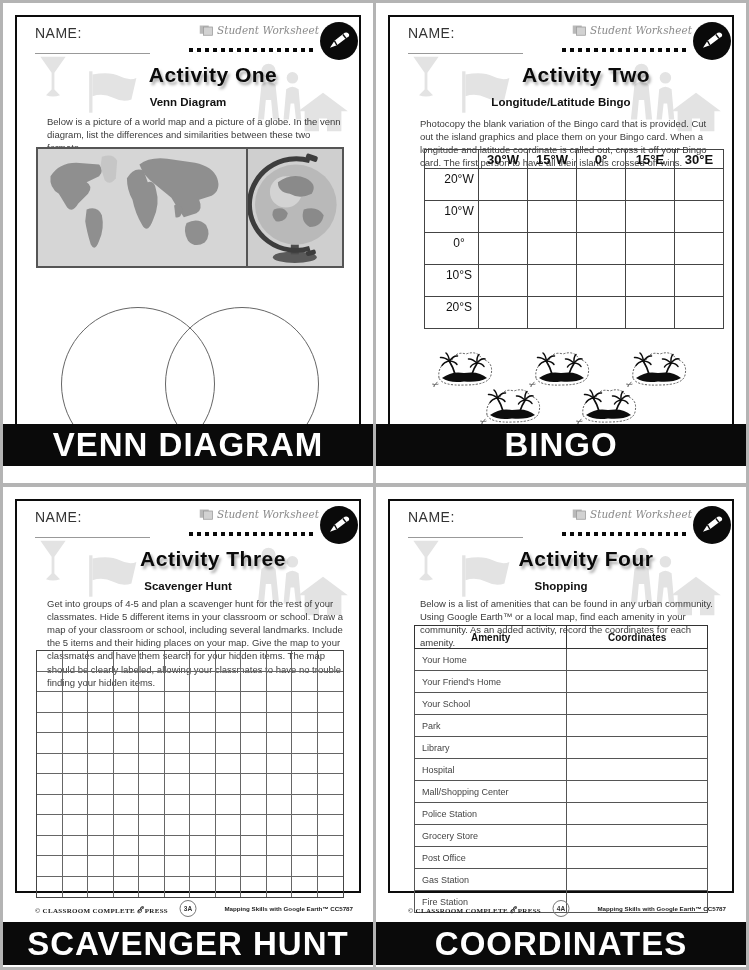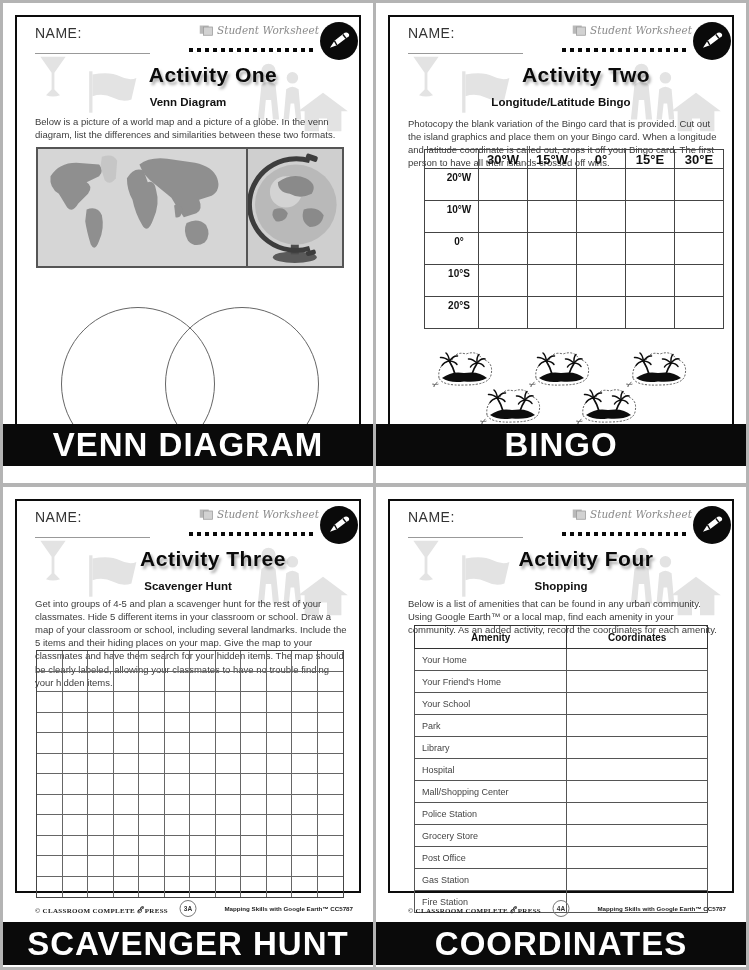--- a/index.html
+++ b/index.html
@@ -12,35 +12,35 @@
   .name-row{position:absolute;top:22px;left:32px;width:160px;font-size:14px;letter-spacing:.5px;color:#333;}
   .name-row .line{display:inline-block;width:115px;border-bottom:1px solid #999;height:9px;}
   .brand{position:absolute;top:21px;left:196px;width:120px;color:#8a8a8a;font-family:"DejaVu Serif",serif;font-style:italic;font-size:10.5px;white-space:nowrap;}
   .brand svg{vertical-align:-2px;margin-right:3px;}
   .dots{position:absolute;top:45px;left:186px;width:128px;height:4px;background:repeating-linear-gradient(90deg,#0a0a0a 0 4px,transparent 4px 8px);}
   .badge{position:absolute;top:19px;right:15px;width:38px;height:38px;background:#0a0a0a;border-radius:50%;display:flex;align-items:center;justify-content:center;}
   .badge svg{transform:rotate(8deg);}
   .bg-ic{position:absolute;z-index:0;}
   .title{position:absolute;top:60px;left:0;width:100%;text-align:center;font-size:21px;font-weight:bold;letter-spacing:.5px;color:#0a0a0a;text-shadow:2px 3px 3px rgba(0,0,0,.35);z-index:2;margin-left:25px;}
   .subtitle{position:absolute;top:93px;left:0;width:100%;text-align:center;font-size:11.5px;font-weight:bold;color:#111;z-index:2;}
-  .body-text{position:absolute;top:112px;left:32px;right:26px;font-size:9.5px;line-height:1.38;color:#3b3b3b;z-index:2;}
+  .body-text{position:absolute;top:112px;left:44px;right:26px;font-size:9.5px;line-height:1.38;color:#3b3b3b;z-index:2;}
   .banner{position:absolute;left:0;right:0;background:#0a0a0a;color:#fff;display:flex;align-items:center;justify-content:center;font-size:33px;font-weight:bold;letter-spacing:1px;z-index:5;}
   .banner.top{top:421px;height:42px;} .banner.bot{top:435px;height:43px;}
   
   .imgbox{position:absolute;top:144px;left:33px;width:304px;height:117px;border:2px solid #555;display:flex;z-index:2;}
   .imgbox .mapw{flex:1 1 69%;background:#d6d6d6;} .imgbox .globew{flex:1 1 31%;border-left:2px solid #555;background:#cfcfcf;}
   .venn{position:absolute;top:264px;left:12px;right:12px;height:157px;overflow:hidden;z-index:1;}
   .venn .c{position:absolute;width:152px;height:152px;border:1.5px solid #666;border-radius:50%;top:40px;background:transparent;}
   .venn .c1{left:46px;} .venn .c2{left:150px;}
   
   .bingo{position:absolute;top:146px;left:48px;z-index:2;border-collapse:collapse;}
   .bingo th,.bingo td{border:1px solid #444;}
   .bingo tr:first-child th{height:16px;width:46px;font-size:13px;font-weight:bold;color:#111;}
   .bingo th.corner{width:36px;}
-  .bingo th.rowlab{width:36px;font-size:10px;font-weight:bold;vertical-align:top;padding-top:3px;text-align:center;color:#111;padding-left:16px;}
+  .bingo th.rowlab{width:36px;font-size:12px;font-weight:normal;vertical-align:top;padding-top:3px;text-align:center;color:#111;padding-left:16px;}
   .bingo td{width:46px;height:29px;}
   .islands{position:absolute;left:0;top:0;width:100%;height:100%;z-index:1;}
   .island{position:absolute;width:64px;height:42px;}
   
   .sgrid{position:absolute;top:163px;left:33px;width:306px;height:246px;display:grid;border:1.5px solid #444;z-index:2;}
   .gcell{border-right:1px solid #666;border-bottom:1px solid #666;}
   .sgrid .gcell:nth-child(12n){border-right:none;}
   .sgrid .gcell:nth-last-child(-n+12){border-bottom:none;}
   
   .footer{position:absolute;top:412px;left:20px;right:20px;height:18px;font-family:"Liberation Serif",serif;color:#222;z-index:3;}

